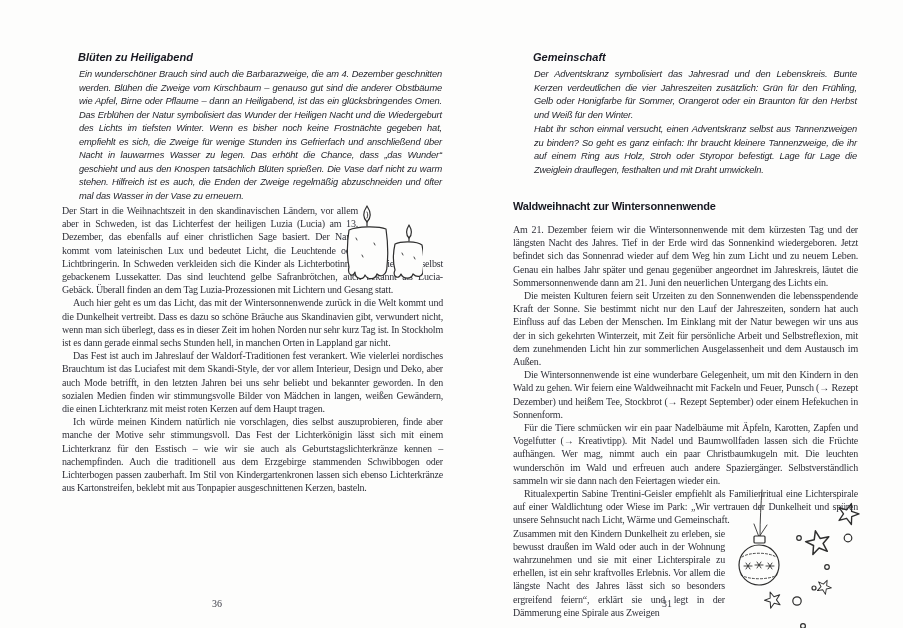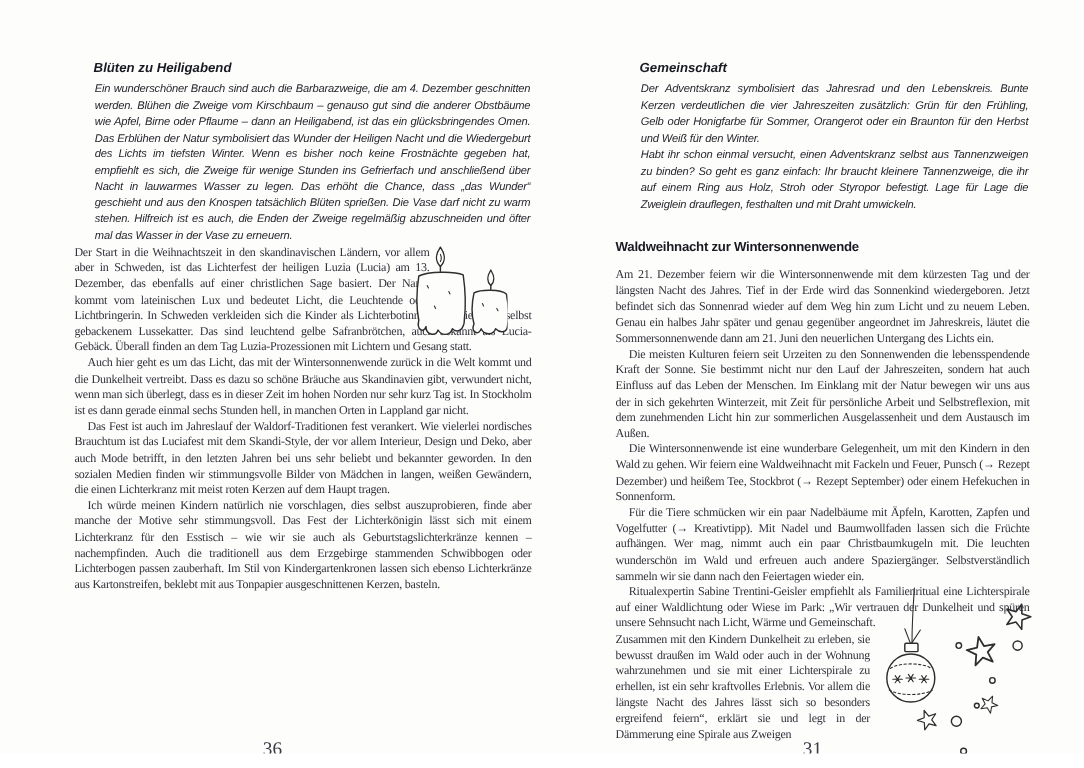--- a/index.html
+++ b/index.html
@@ -38,24 +38,24 @@
   h2{
     font-family:"Liberation Sans",sans-serif;
     font-weight:bold;font-size:11px;line-height:19px;
     color:#181922;margin:20px 0 7px 0;letter-spacing:-0.2px;
   }
   .body-p{margin:0;}
   .body-p.ind{text-indent:11px;}
   .body-p.narrow{width:212px;hyphens:auto;}
   .candle-gap{float:right;width:85px;height:42px;}
   .folio{
-    position:absolute;top:616px;width:30px;
-    text-align:center;
+    position:absolute;top:598px;width:30px;
+    text-align:left;
     font-family:"Liberation Serif",serif;
-    font-size:16px;color:#3a3b45;
+    font-size:10px;color:#3a3b45;
   }
   .folio-left{left:212px;}
   .folio-right{left:662px;}
   svg.illu{position:absolute;}
   svg.candles{left:345px;top:205px;width:78px;height:85px;}
   svg.bauble{left:688px;top:488px;width:200px;height:150px;}
   .ln{fill:none;stroke:#2e2e2e;stroke-width:1.2;stroke-linecap:round;stroke-linejoin:round;}
   .solid{fill:#fdfdfc;stroke:#2e2e2e;stroke-width:1.2;stroke-linecap:round;stroke-linejoin:round;}
   .thin{fill:none;stroke:#2e2e2e;stroke-width:0.9;stroke-linecap:round;}
 </style>

